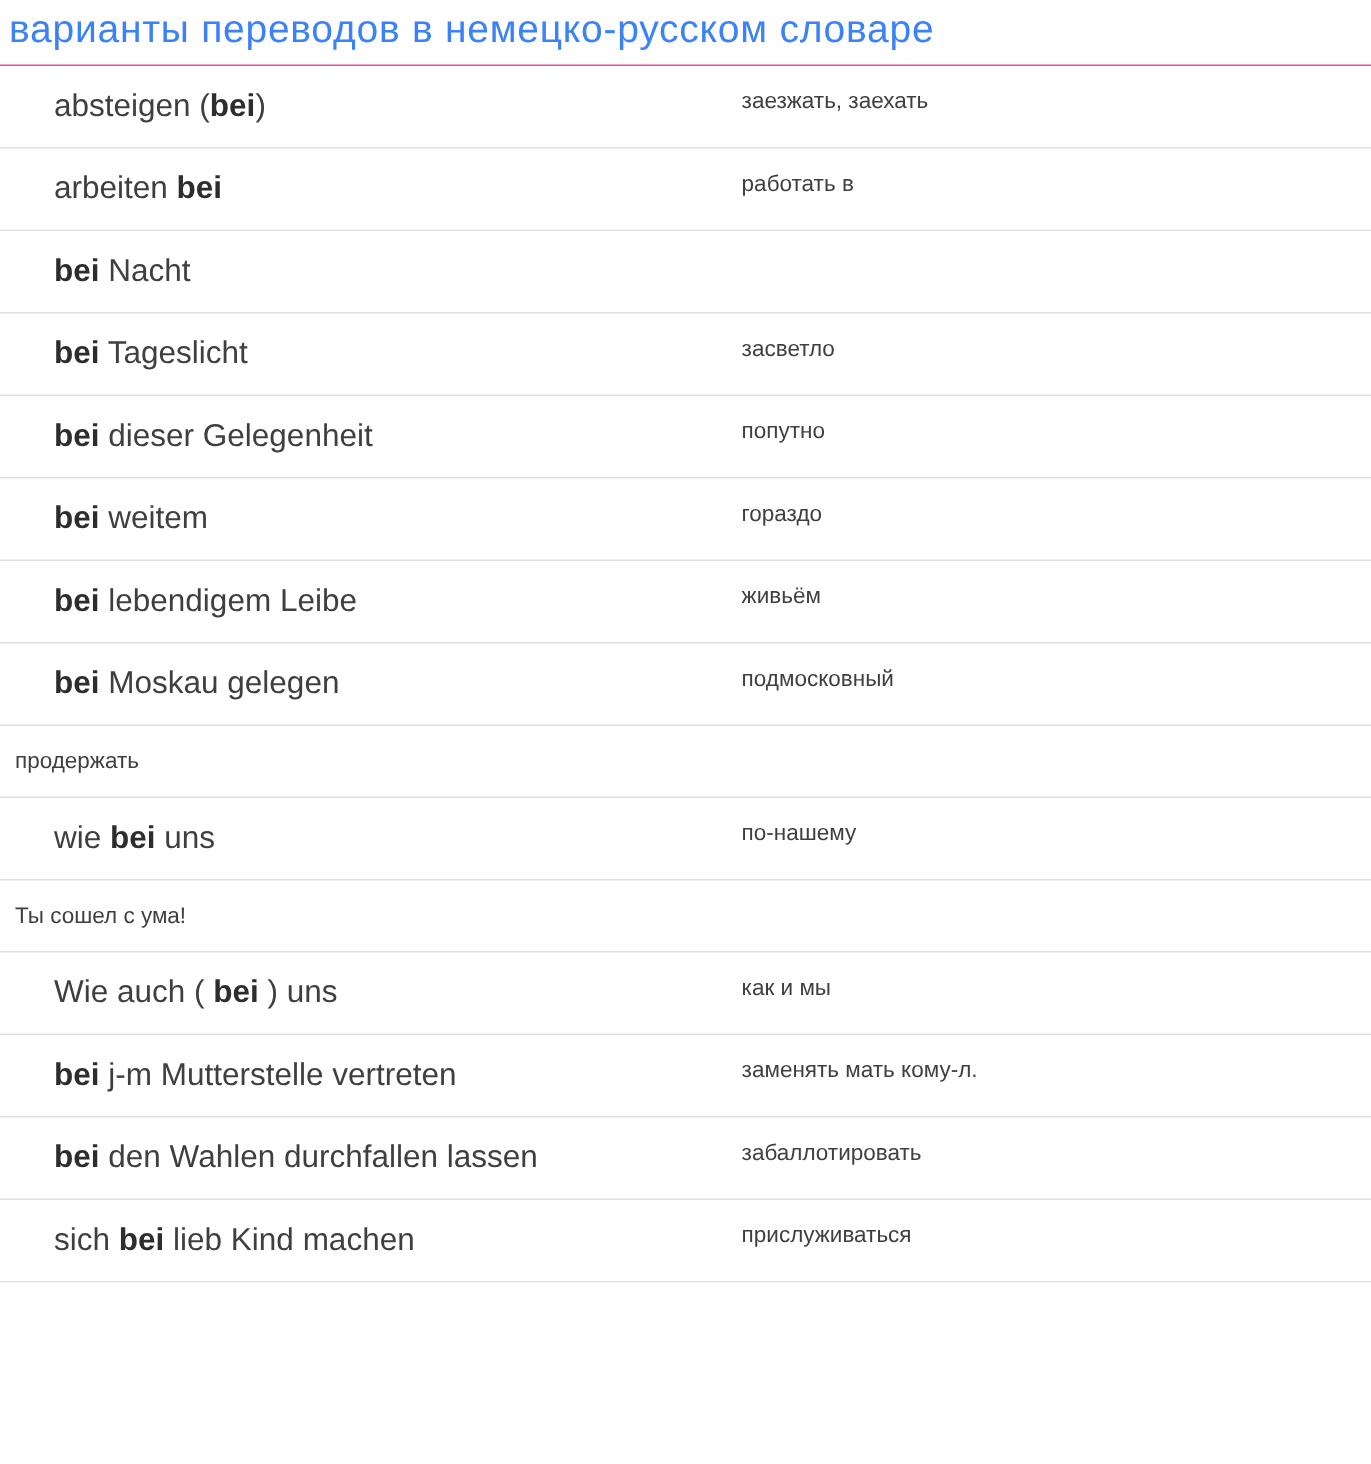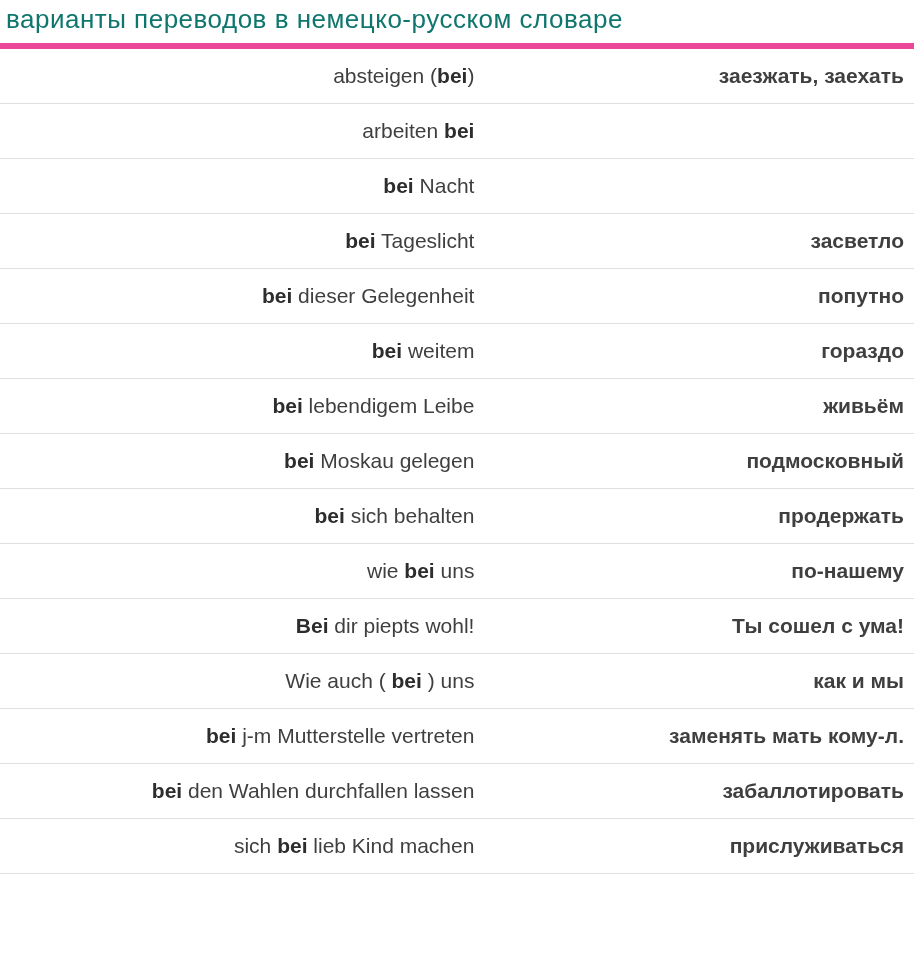--- a/index.html
+++ b/index.html
@@ -7,68 +7,67 @@
     padding: 0;
     background: #fff;
     font-family: Arial, Helvetica, sans-serif;
     color: #3a3a3a;
     width: 914px;
   }
   .heading {
     font-family: Verdana, Geneva, sans-serif;
     font-size: 26px;
     letter-spacing: 0.5px;
-    color: #0f766e;
+    color: #3b82f6;
     padding: 4px 6px 8px 6px;
-    border-bottom: 6px solid #ec4899;
+    border-bottom: 1px solid #ec4899;
     font-weight: 500;
   }
   .table {
     width: 100%;
     border-collapse: collapse;
   }
   .row {
     display: flex;
     border-bottom: 1px solid #e0e0e0;
-    text-align: right;
   }
   .cell-left {
     flex: 0 0 53%;
     padding: 15px 10px 15px 36px;
     font-size: 21px;
     color: #3f3f3f;
     box-sizing: border-box;
     font-family: Arial, Helvetica, sans-serif;
   }
   .cell-right {
     flex: 0 0 47%;
     padding: 15px 10px 15px 10px;
-    font-size: 21px;
+    font-size: 15px;
     color: #3f3f3f;
     box-sizing: border-box;
     font-family: Arial, Helvetica, sans-serif;
-    font-weight: bold;
   }
   .cell-left b {
     font-weight: bold;
     color: #2d2d2d;
   }
 </style>
 </head>
 <body>
 
 <div class="heading">варианты переводов в немецко-русском словаре</div>
 
 <div class="table" id="rows-container">
     <div class="row">
       <div class="cell-left"><span>absteigen (</span><b>bei</b><span>)</span></div>
       <div class="cell-right">заезжать, заехать</div>
     </div>
     <div class="row">
       <div class="cell-left"><span>arbeiten </span><b>bei</b><span></span></div>
+      <div class="cell-right">работать в</div>
     </div>
     <div class="row">
       <div class="cell-left"><span></span><b>bei</b><span> Nacht</span></div>
     </div>
     <div class="row">
       <div class="cell-left"><span></span><b>bei</b><span> Tageslicht</span></div>
       <div class="cell-right">засветло</div>
     </div>
     <div class="row">
       <div class="cell-left"><span></span><b>bei</b><span> dieser Gelegenheit</span></div>
@@ -80,29 +79,27 @@
     </div>
     <div class="row">
       <div class="cell-left"><span></span><b>bei</b><span> lebendigem Leibe</span></div>
       <div class="cell-right">живьём</div>
     </div>
     <div class="row">
       <div class="cell-left"><span></span><b>bei</b><span> Moskau gelegen</span></div>
       <div class="cell-right">подмосковный</div>
     </div>
     <div class="row">
-      <div class="cell-left"><span></span><b>bei</b><span> sich behalten</span></div>
       <div class="cell-right">продержать</div>
     </div>
     <div class="row">
       <div class="cell-left"><span>wie </span><b>bei</b><span> uns</span></div>
       <div class="cell-right">по-нашему</div>
     </div>
     <div class="row">
-      <div class="cell-left"><span></span><b>Bei</b><span> dir piepts wohl!</span></div>
       <div class="cell-right">Ты сошел с ума!</div>
     </div>
     <div class="row">
       <div class="cell-left"><span>Wie auch ( </span><b>bei</b><span> ) uns</span></div>
       <div class="cell-right">как и мы</div>
     </div>
     <div class="row">
       <div class="cell-left"><span></span><b>bei</b><span> j-m Mutterstelle vertreten</span></div>
       <div class="cell-right">заменять мать кому-л.</div>
     </div>

